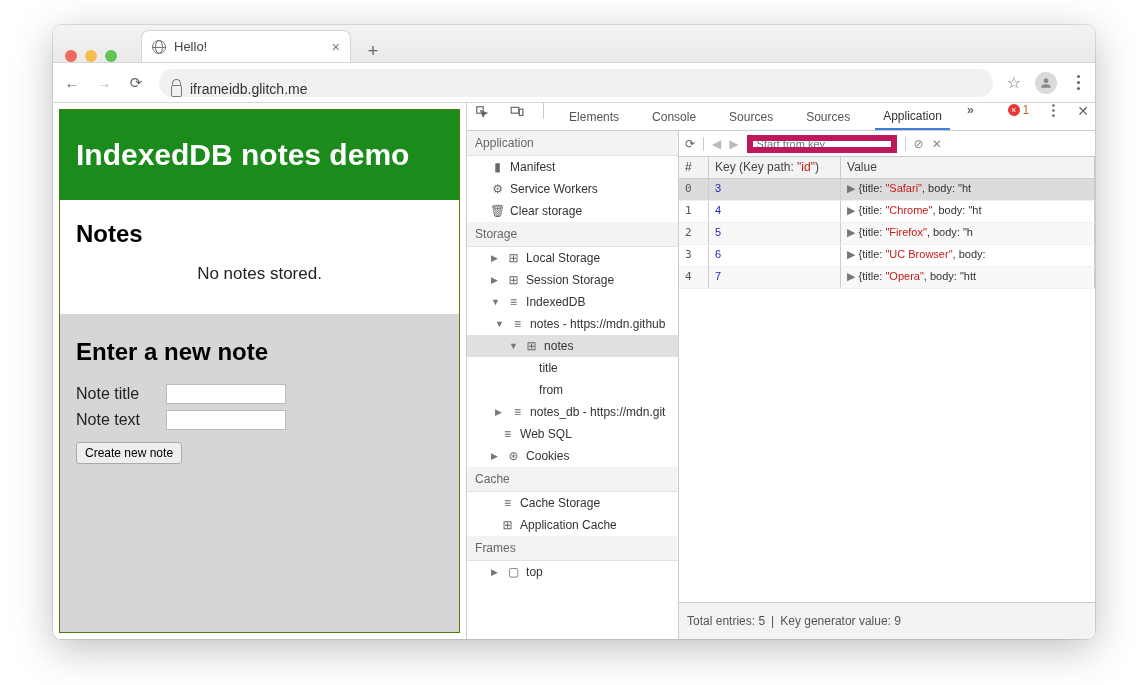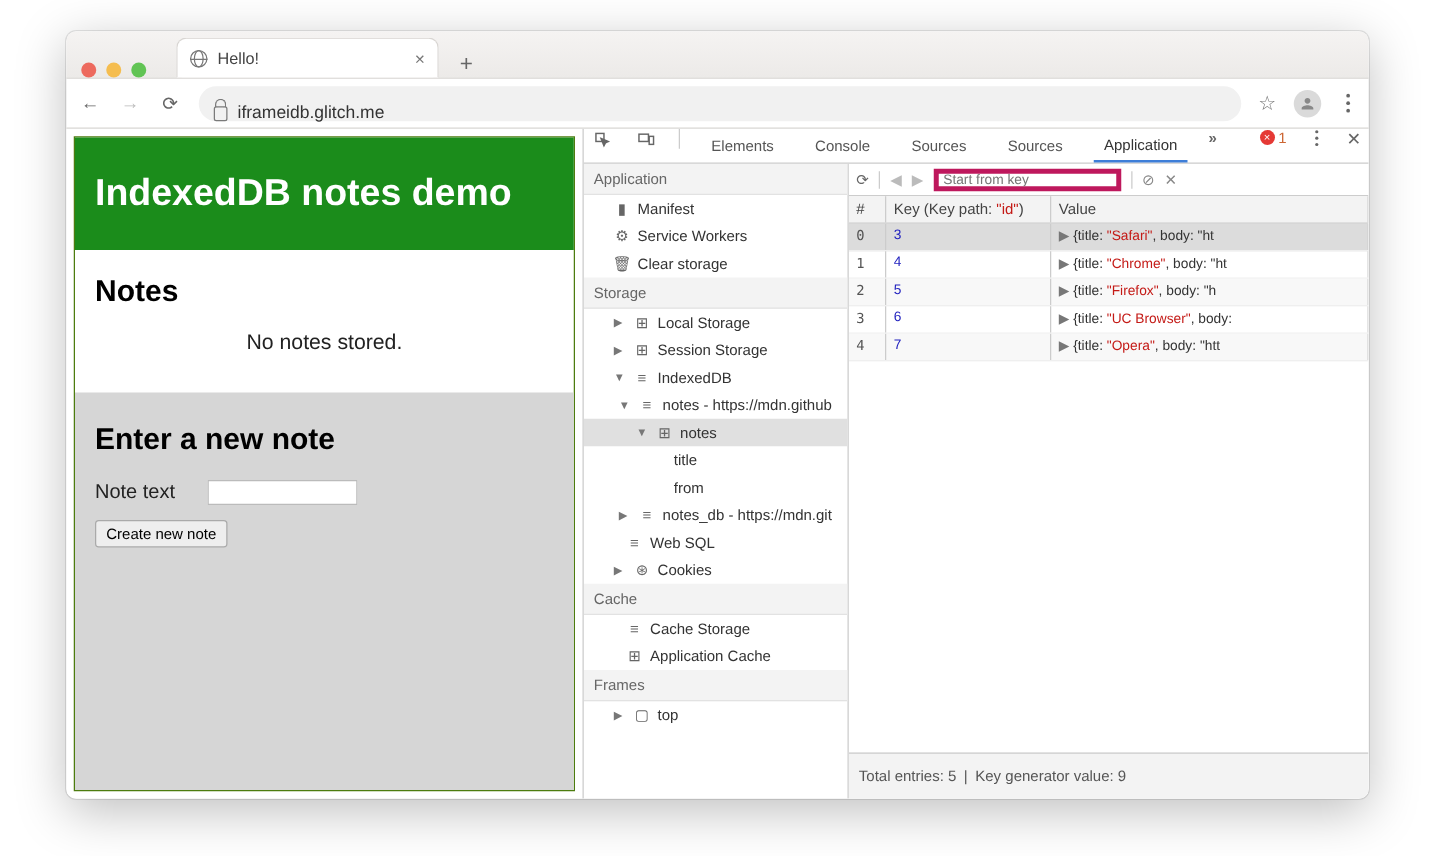--- a/index.html
+++ b/index.html
@@ -58,21 +58,21 @@
 .dt-side{width:212px;border-right:1px solid #ccc;overflow:auto;font-size:12px;color:#333}
 .side-h{background:#f3f3f3;padding:5px 8px;color:#666;border-bottom:1px solid #e2e2e2}
 .side-item{padding:4px 8px 4px 24px;display:flex;align-items:center;gap:6px}
 .side-item .ic{width:13px;height:13px;display:inline-flex;align-items:center;justify-content:center;color:#666;flex-shrink:0}
 .side-item.sel{background:#e0e0e0}
 .tree-toggle{width:10px;color:#777;font-size:9px;display:inline-block}
 .indent1{padding-left:28px}.indent2{padding-left:42px}.indent4{padding-left:72px}
 
 .kv-area{flex:1;display:flex;flex-direction:column;overflow:hidden}
 .kv-tool{height:26px;border-bottom:1px solid #ccc;display:flex;align-items:center;padding:0 6px;gap:8px}
-.kv-tool input{border:4px solid #be185d;height:18px;padding:0 4px;font-size:11px;width:150px}
+.kv-tool input{border:6px solid #be185d;height:18px;padding:0 4px;font-size:11px;width:150px}
 .kv-hdr{height:22px;border-bottom:1px solid #ccc;display:flex;background:#f3f3f3}
 .kv-col{border-right:1px solid #ccc;padding:3px 6px;color:#444}
 .col-idx{width:30px}.col-key{width:132px}.col-val{flex:1}
 .kv-row{height:22px;display:flex;border-bottom:1px solid #efefef;font-family:Menlo,Consolas,monospace;font-size:11px}
 .kv-row:nth-child(odd){background:#f8f8f8}
 .kv-row.sel{background:#dcdcdc}
 .kv-row .col-idx{color:#555;font-family:inherit}
 .kv-row .col-key{color:#2323bf}
 .kv-row .col-val{color:#333;white-space:nowrap;overflow:hidden}
 .jstri{color:#777;margin-right:3px}.jstr{color:#c41a16}
@@ -121,20 +121,24 @@
 
     <div class="page">
       <div class="page-frame">
         <div class="page-header">IndexedDB notes demo</div>
         <div class="page-body">
           <h2>Notes</h2>
           <p class="nonotes">No notes stored.</p>
         </div>
         <div class="form-area">
           <h2>Enter a new note</h2>
+          <div class="form-row">
+            <label>Note title</label>
+            <input type="text" style="">
+          </div>
           <div class="form-row">
             <label>Note text</label>
             <input type="text" style="">
           </div>
           <button class="createbtn">Create new note</button>
         </div>
       </div>
     </div>
 
     <div class="devtools">

